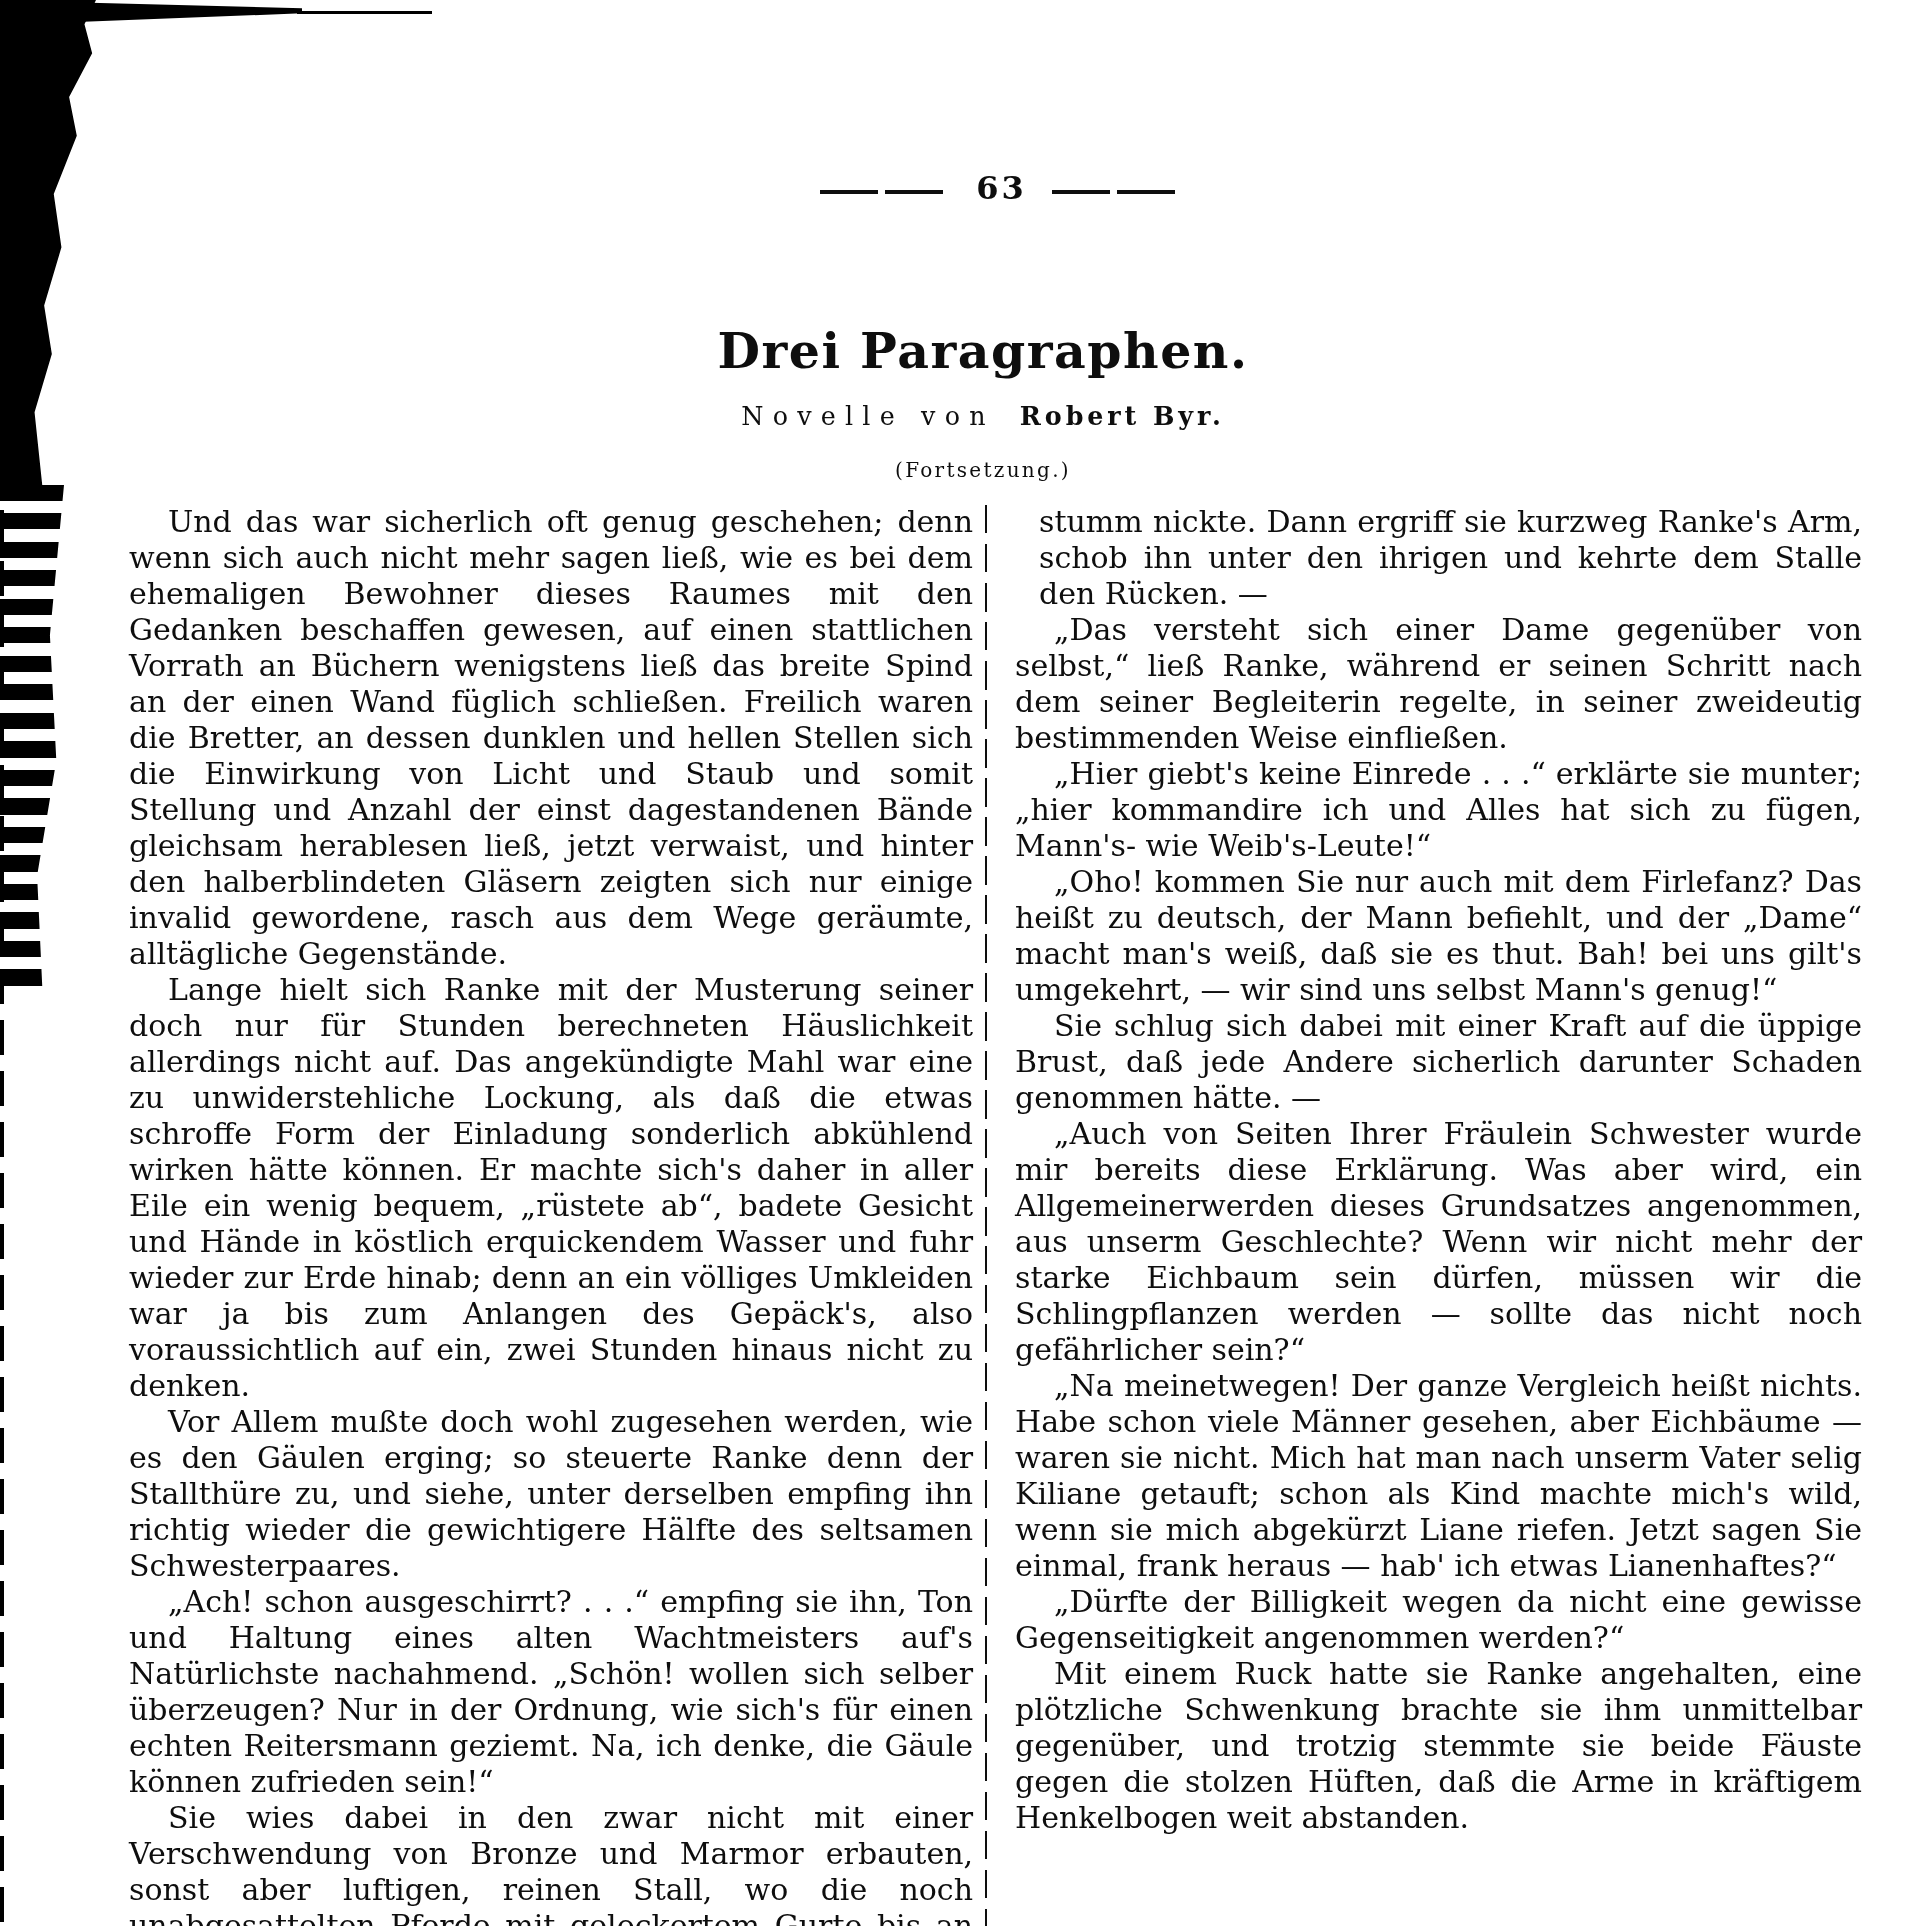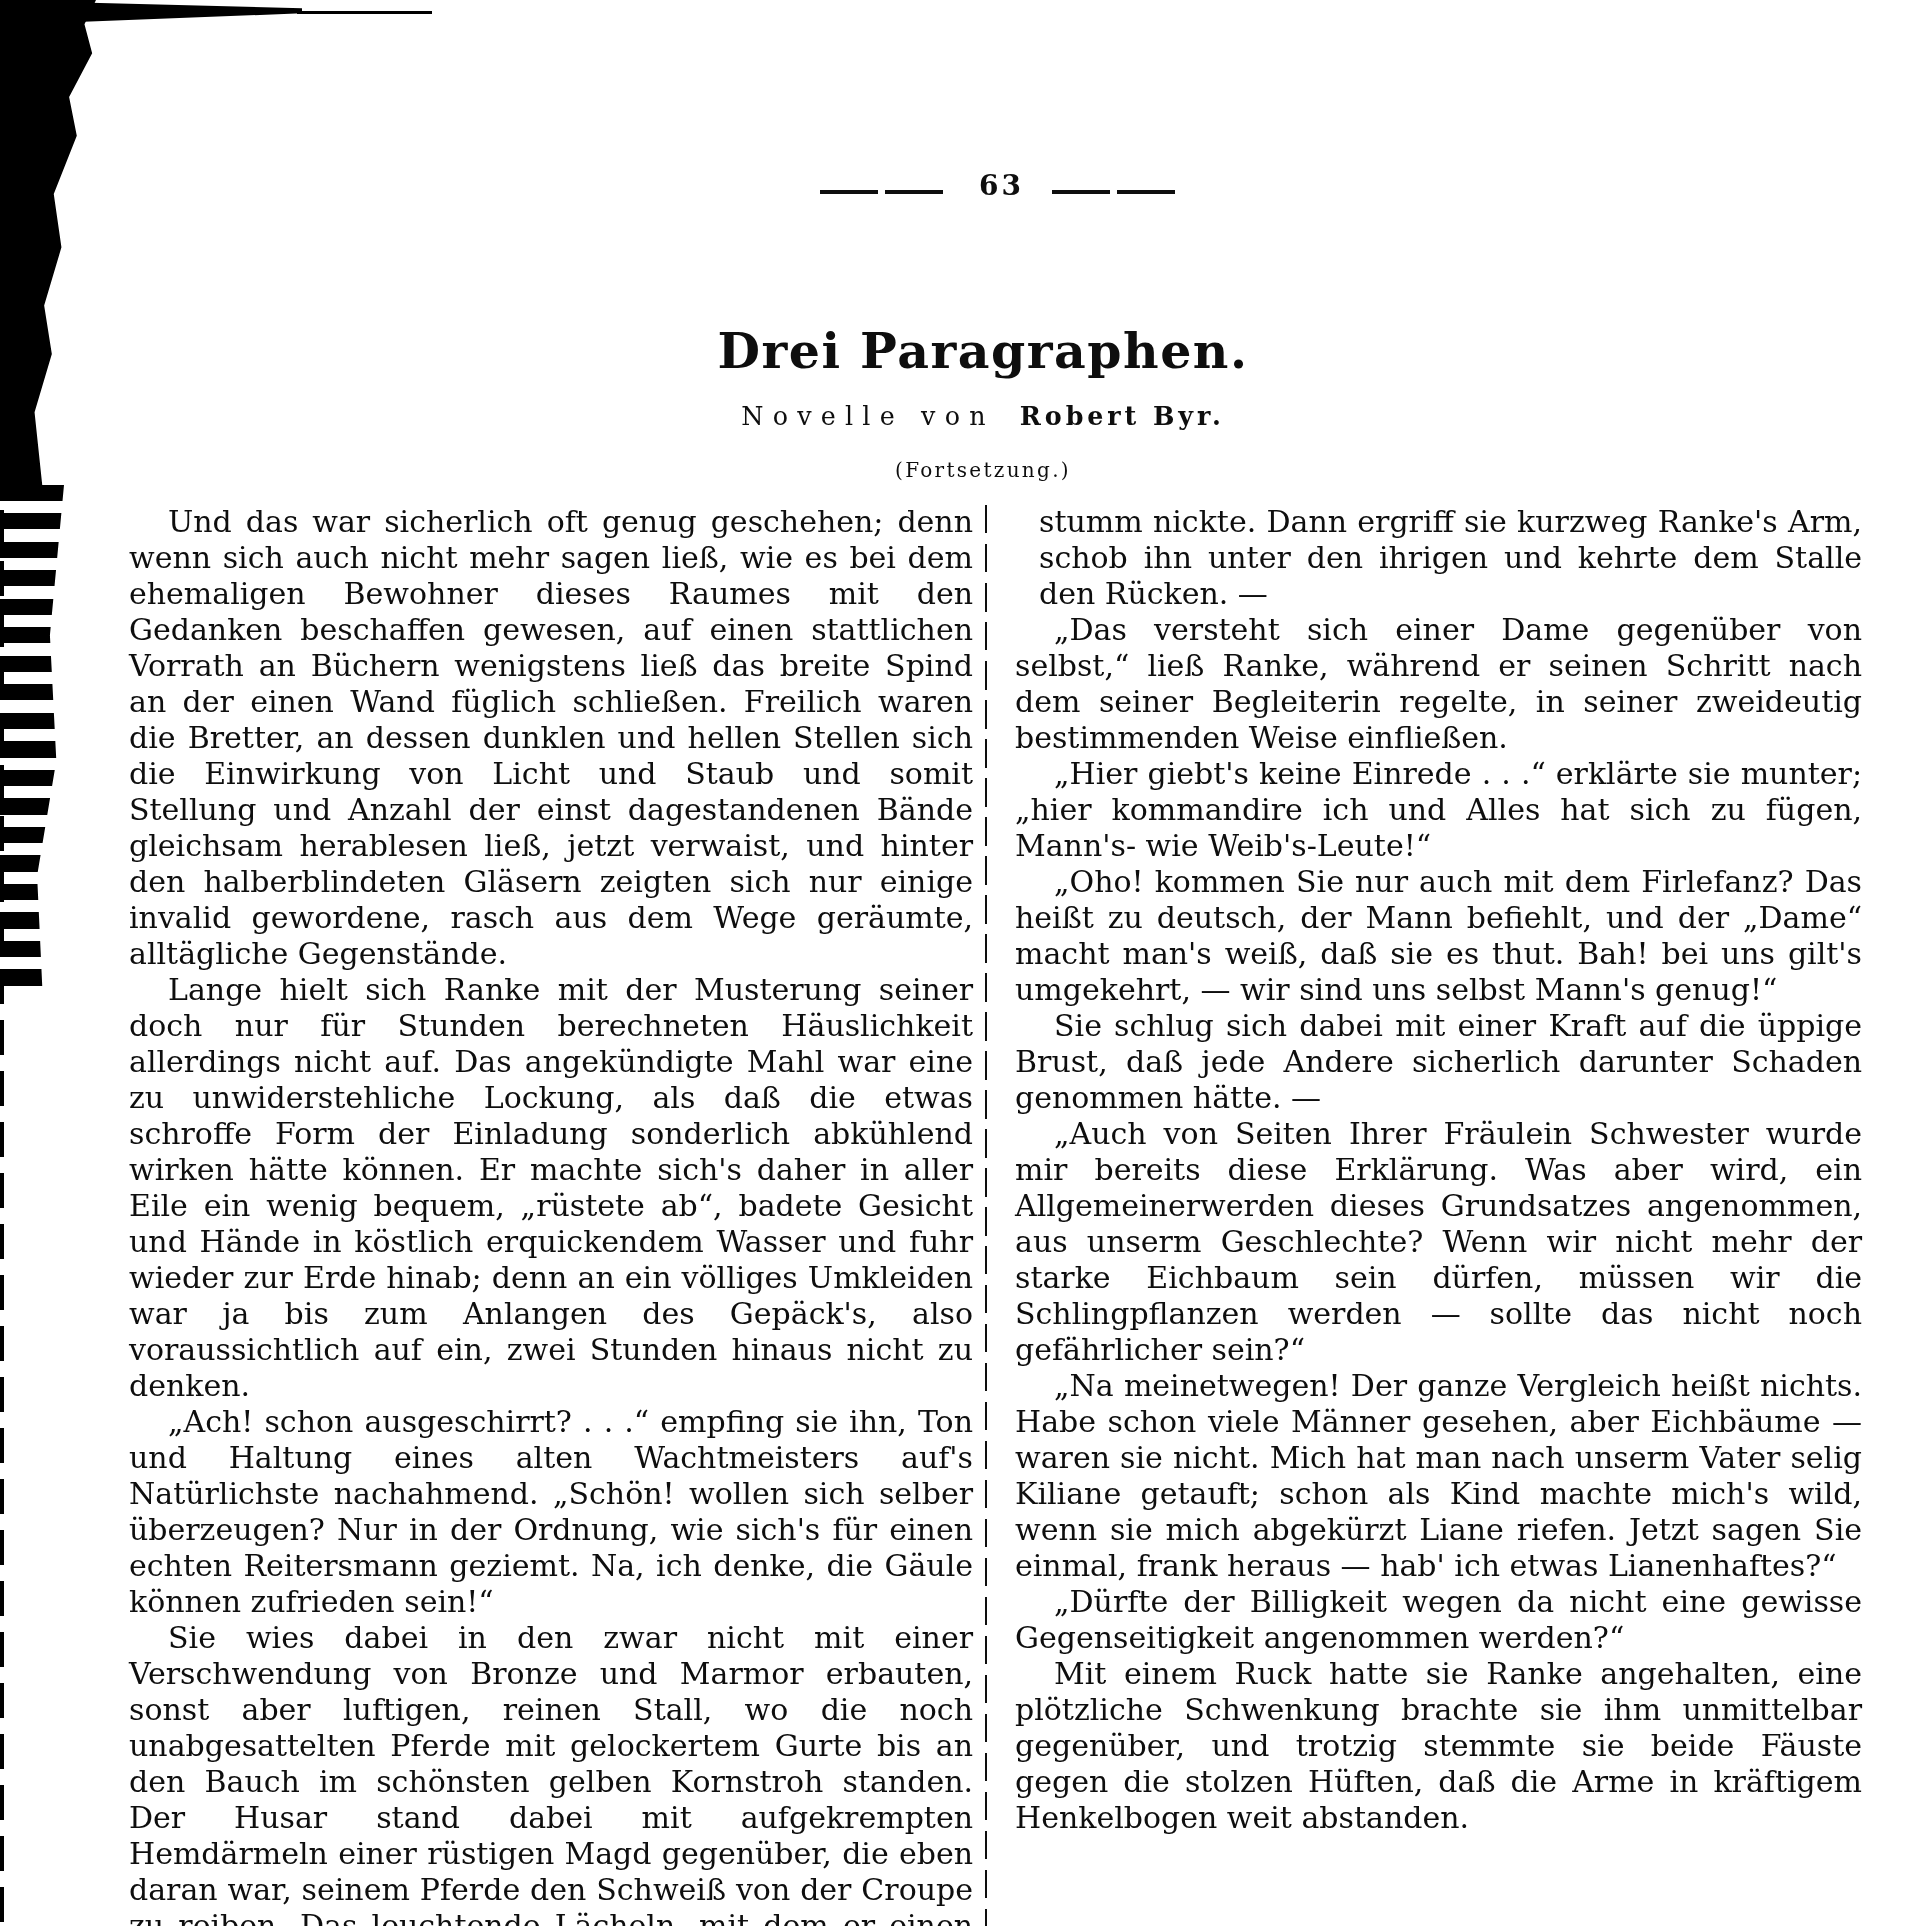--- a/index.html
+++ b/index.html
@@ -27,21 +27,21 @@
     clip-path:polygon(0 0,100% 30%,100% 55%,0 100%);
   }
   .art-top-line{left:297px;top:10.8px;width:135px;height:3.5px;}
   .art-vline{
     left:64px;top:150px;width:3.9px;height:2500px;
     background:repeating-linear-gradient(180deg,#000 0 35px,rgba(0,0,0,0) 35px 51px);
   }
   
   .page-number{
     position:absolute;top:169px;left:963px;width:77px;
-    text-align:center;font-size:28px;font-weight:bold;letter-spacing:3.1px;
+    text-align:center;font-size:32px;font-weight:bold;letter-spacing:3.1px;
   }
   .rule{
     position:absolute;top:190px;height:3.9px;
     background:repeating-linear-gradient(90deg,#0e0e0e 0 58px,rgba(0,0,0,0) 58px 65px);
   }
   .rule-left{left:820px;width:127px;}
   .rule-right{left:1052px;width:127px;}
   
   .title{
     position:absolute;top:322px;left:0;width:1966px;
@@ -91,20 +91,21 @@
   <div class="title">Drei Paragraphen.</div>
   <div class="subtitle">
     <span class="prefix">Novelle von</span>
     <span class="author">Robert Byr.</span>
   </div>
   <div class="fortsetzung">(Fortsetzung.)</div>
 
   <div class="col col-left">
       <p>Und das war sicherlich oft genug geschehen; denn wenn sich auch nicht mehr sagen ließ, wie es bei dem ehemaligen Bewohner dieses Raumes mit den Gedanken beschaffen gewesen, auf einen stattlichen Vorrath an Büchern wenigstens ließ das breite Spind an der einen Wand füglich schließen. Freilich waren die Bretter, an dessen dunklen und hellen Stellen sich die Einwirkung von Licht und Staub und somit Stellung und Anzahl der einst dagestandenen Bände gleichsam herablesen ließ, jetzt verwaist, und hinter den halberblindeten Gläsern zeigten sich nur einige invalid gewordene, rasch aus dem Wege geräumte, alltägliche Gegenstände.</p>
       <p>Lange hielt sich Ranke mit der Musterung seiner doch nur für Stunden berechneten Häuslichkeit allerdings nicht auf. Das angekündigte Mahl war eine zu unwiderstehliche Lockung, als daß die etwas schroffe Form der Einladung sonderlich abkühlend wirken hätte können. Er machte sich's daher in aller Eile ein wenig bequem, „rüstete ab“, badete Gesicht und Hände in köstlich erquickendem Wasser und fuhr wieder zur Erde hinab; denn an ein völliges Umkleiden war ja bis zum Anlangen des Gepäck's, also voraussichtlich auf ein, zwei Stunden hinaus nicht zu denken.</p>
+      <p>Vor Allem mußte doch wohl zugesehen werden, wie es den Gäulen erging; so steuerte Ranke denn der Stallthüre zu, und siehe, unter derselben empfing ihn richtig wieder die gewichtigere Hälfte des seltsamen Schwesterpaares.</p>
       <p>„Ach! schon ausgeschirrt? . . .“ empfing sie ihn, Ton und Haltung eines alten Wachtmeisters auf's Natürlichste nachahmend. „Schön! wollen sich selber überzeugen? Nur in der Ordnung, wie sich's für einen echten Reitersmann geziemt. Na, ich denke, die Gäule können zufrieden sein!“</p>
       <p>Sie wies dabei in den zwar nicht mit einer Verschwendung von Bronze und Marmor erbauten, sonst aber luftigen, reinen Stall, wo die noch unabgesattelten Pferde mit gelockertem Gurte bis an den Bauch im schönsten gelben Kornstroh standen. Der Husar stand dabei mit aufgekrempten Hemdärmeln einer rüstigen Magd gegenüber, die eben daran war, seinem Pferde den Schweiß von der Croupe zu reiben. Das leuchtende Lächeln, mit dem er einen Augenblick in der gleichen Arbeit innehielt, schien zu sagen:</p>
     </div>
   <div class="divider"></div>
   <div class="col col-right">
       <p>stumm nickte. Dann ergriff sie kurzweg Ranke's Arm, schob ihn unter den ihrigen und kehrte dem Stalle den Rücken. —</p>
       <p>„Das versteht sich einer Dame gegenüber von selbst,“ ließ Ranke, während er seinen Schritt nach dem seiner Begleiterin regelte, in seiner zweideutig bestimmenden Weise einfließen.</p>
       <p>„Hier giebt's keine Einrede . . .“ erklärte sie munter; „hier kommandire ich und Alles hat sich zu fügen, Mann's- wie Weib's-Leute!“</p>
       <p>„Oho! kommen Sie nur auch mit dem Firlefanz? Das heißt zu deutsch, der Mann befiehlt, und der „Dame“ macht man's weiß, daß sie es thut. Bah! bei uns gilt's umgekehrt, — wir sind uns selbst Mann's genug!“</p>
       <p>Sie schlug sich dabei mit einer Kraft auf die üppige Brust, daß jede Andere sicherlich darunter Schaden genommen hätte. —</p>

